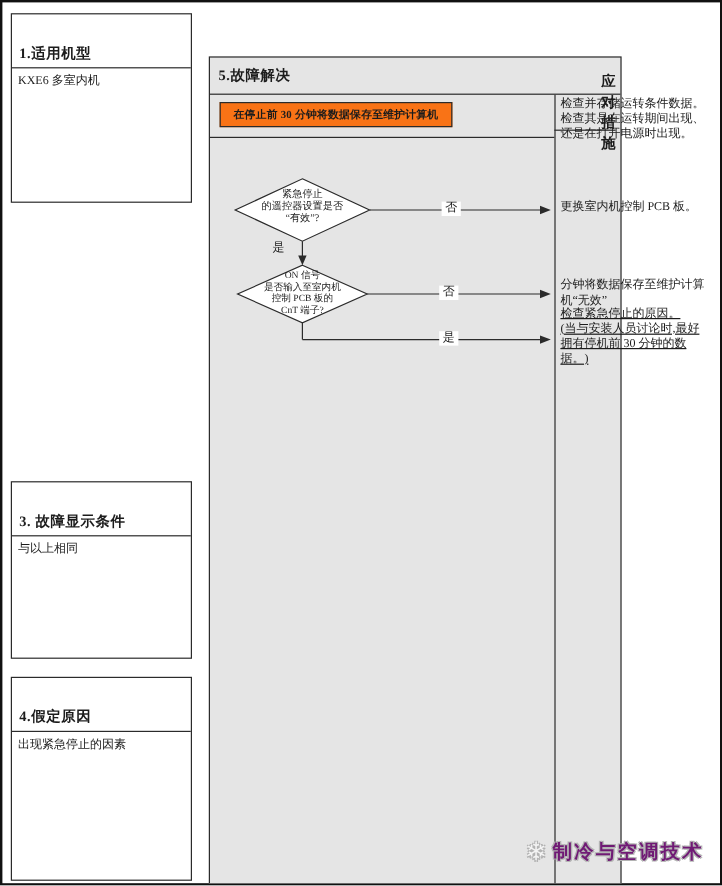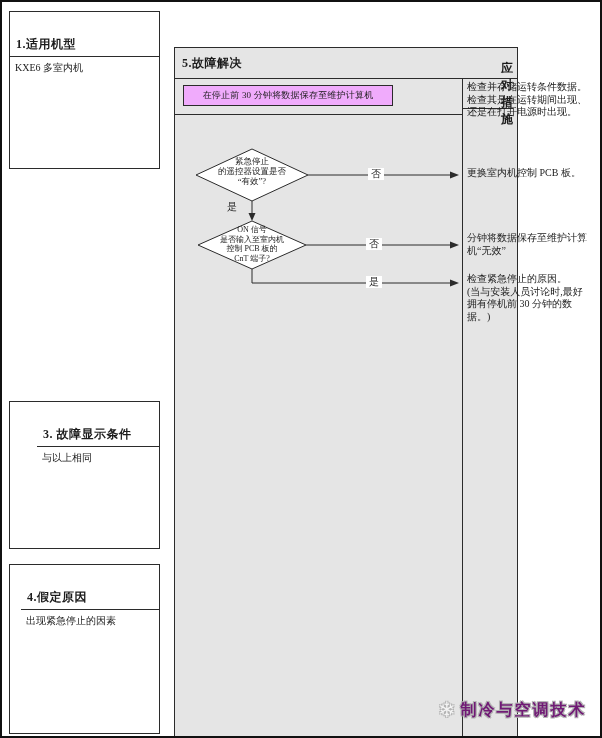--- a/index.html
+++ b/index.html
@@ -89,28 +89,28 @@
   
   .flow-svg {
     position: absolute;
     left: 0; top: 0;
     width: 602px; height: 738px;
     pointer-events: none;
   }
   .start-note {
     position: absolute;
     left: 181px; top: 83px;
-    width: 210px; height: 21px;
+    width: 194px; height: 21px;
     box-sizing: border-box;
     border: 1px solid #2b2b2b;
     display: flex; align-items: center; justify-content: center;
     font-size: 9px;
-    font-weight: 400;
+    font-weight: 700;
     letter-spacing: 0.2px;
-    background: #f0abfc;
+    background: #f97316;
   }
   .diamond-text {
     position: absolute;
     text-align: center;
     font-size: 8.5px;
     line-height: 10px;
     white-space: pre-line;
     letter-spacing: 0;
   }
   .branch-label {
@@ -157,26 +157,26 @@
 <body>
 
 <div class="page">
 
   <div class="lbox" style="top:9px;height:158px;">
     <div class="lbox-header">1.适用机型</div>
     <div class="lbox-body">KXE6 多室内机</div>
   </div>
 
 
-  <div class="lbox" style="top:399px;height:148px;padding-left:27px;">
+  <div class="lbox" style="top:399px;height:148px;">
     <div class="lbox-header">3. 故障显示条件</div>
     <div class="lbox-body">与以上相同</div>
   </div>
 
-  <div class="lbox" style="top:562px;height:170px;padding-left:11px;">
+  <div class="lbox" style="top:562px;height:170px;">
     <div class="lbox-header">4.假定原因</div>
     <div class="lbox-body">出现紧急停止的因素</div>
   </div>
 
   <div class="panel">
     <div class="p-title">5.故障解决</div>
     <div class="p-colhead-left">诊断</div>
     <div class="p-colhead-right">应对措施</div>
     <div class="p-divider"></div>
   </div>
@@ -211,21 +211,21 @@
 
   <div class="branch-label" style="left:366px;top:166px;">否</div>
   <div class="branch-label" style="left:222px;top:199px;background:none;">是</div>
   <div class="branch-label" style="left:364px;top:236px;">否</div>
   <div class="branch-label" style="left:364px;top:274px;">是</div>
 
   <div class="measure" style="top:79px;">检查并存储运转条件数据。
 检查其是在运转期间出现、还是在打开电源时出现。</div>
   <div class="measure" style="top:165px;">更换室内机控制 PCB 板。</div>
   <div class="measure" style="top:230px;">分钟将数据保存至维护计算机“无效”</div>
-  <div class="measure" style="top:271px;">检查紧急停止的原因。
+  <div class="measure" style="top:254px;text-decoration:underline;">检查紧急停止的原因。
 (当与安装人员讨论时,最好拥有停机前 30 分钟的数据。)</div>
 
   <div class="watermark">
     <span class="wm-icon">❄</span>
     <span class="wm-text">制冷与空调技术</span>
   </div>
 
 </div>
 
 </body></html>

